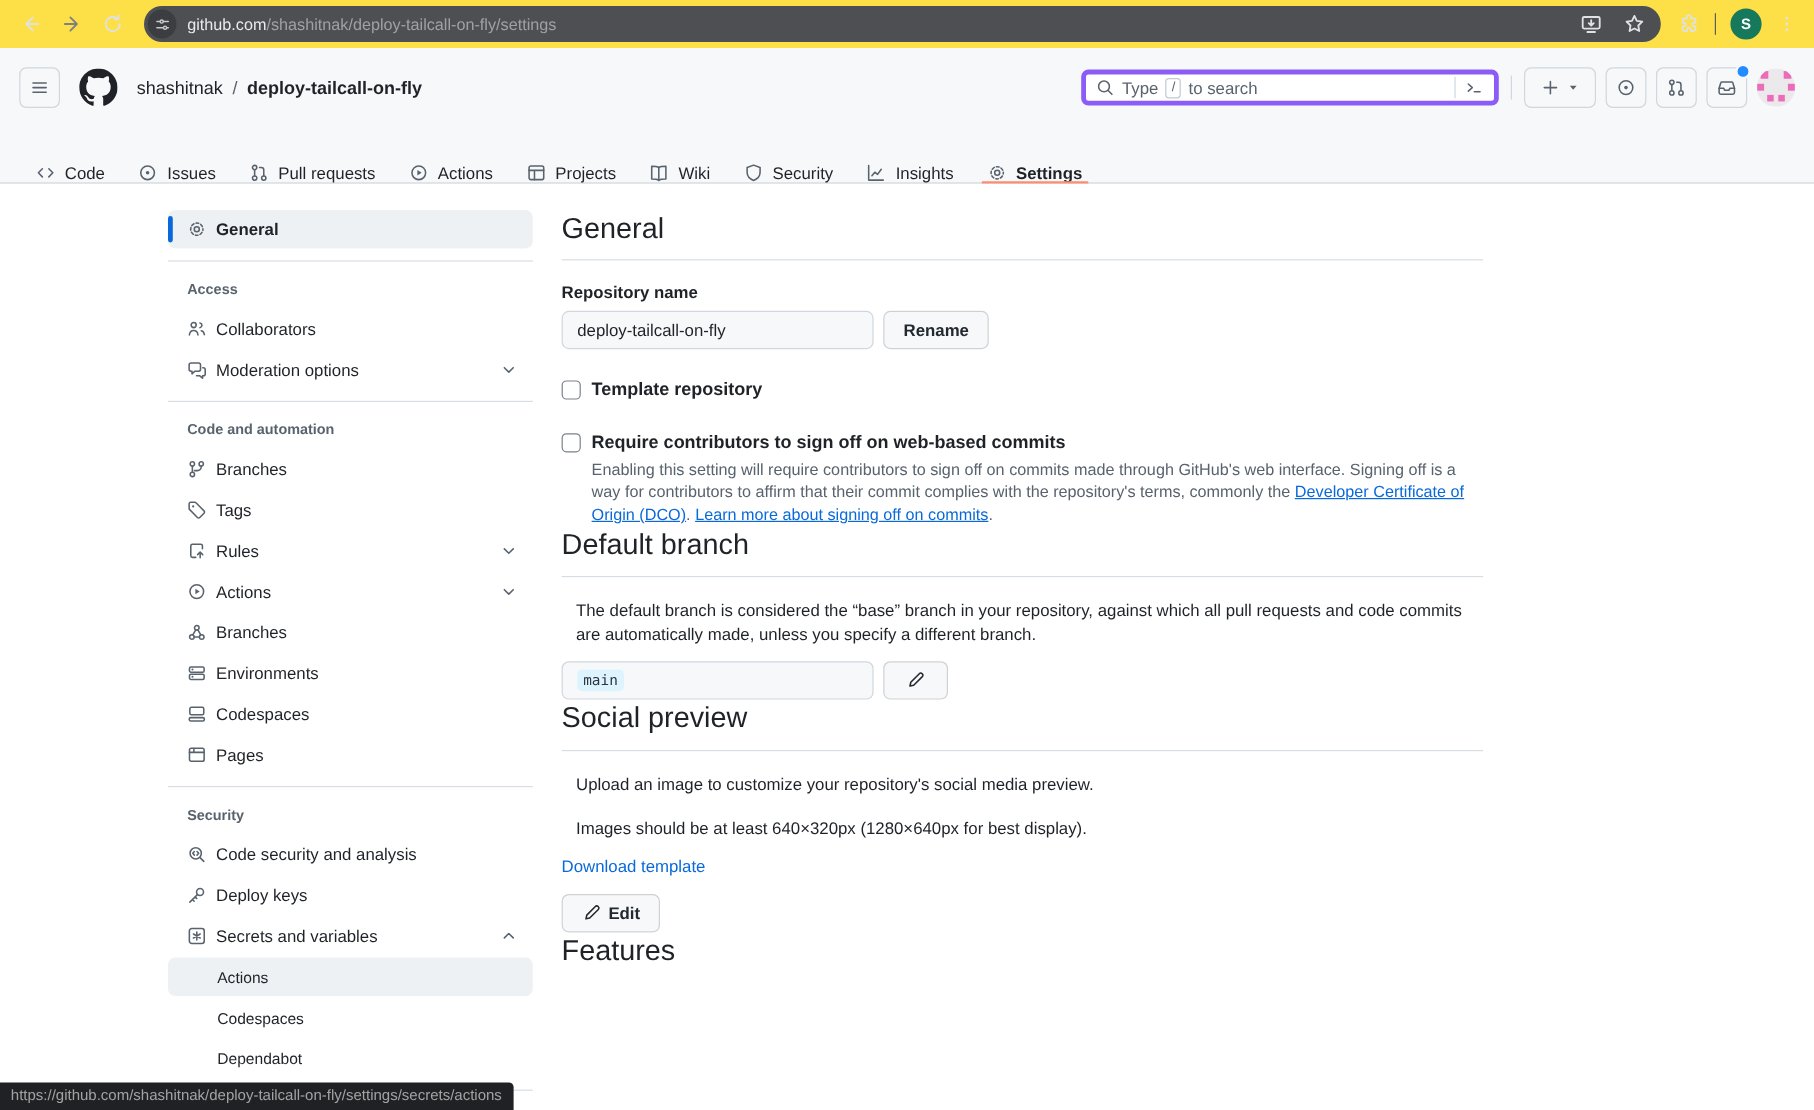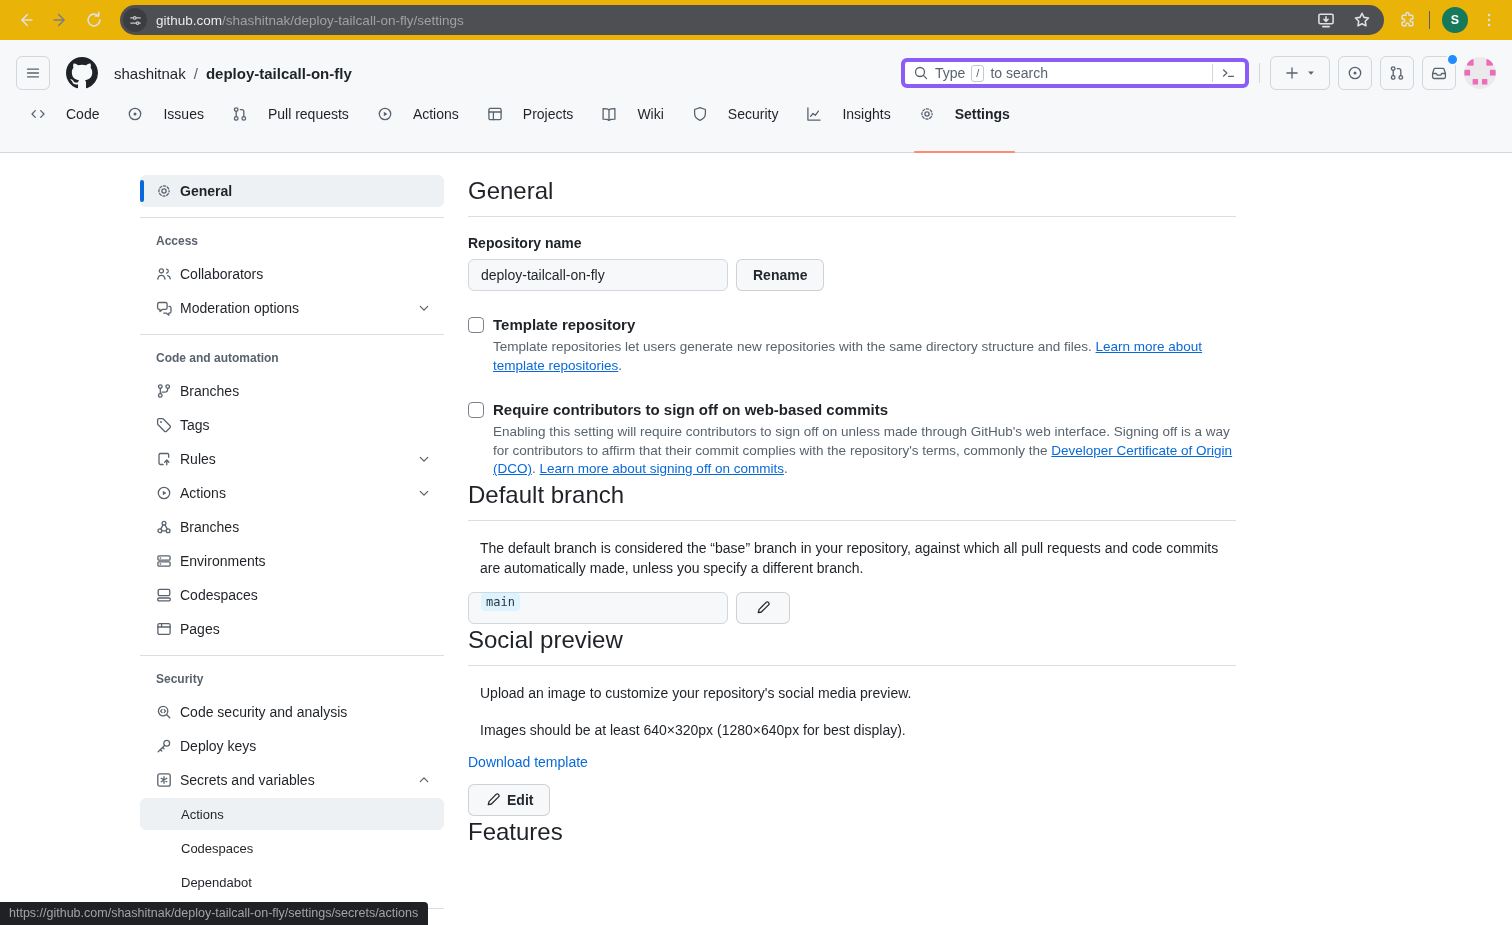--- a/index.html
+++ b/index.html
@@ -1,21 +1,21 @@
 <!DOCTYPE html>
 <html><head>
 <meta charset="utf-8">
 <style>
   html,body{margin:0;padding:0;width:1512px;height:925px;overflow:hidden;background:#fff;
     font-family:"Liberation Sans",sans-serif;color:#1f2328}
   .ic{display:inline-flex;flex:none}
   .ic svg{display:block}
 
   
-  .chrome{height:40px;background:#eab308;display:flex;align-items:center;padding:0 10px;gap:2px}
+  .chrome{height:40px;background:#fde047;display:flex;align-items:center;padding:0 10px;gap:2px}
   .nav-btn{width:32px;height:32px;border-radius:50%;display:flex;align-items:center;justify-content:center;color:#dfe1e5}
   .nav-btn.disabled{color:#7d7f83}
   .omnibox{flex:1;height:30px;background:#4e4f53;border-radius:15px;display:flex;align-items:center;margin:0 8px;padding:0 12px 0 3px;min-width:0}
   .site-chip{width:24px;height:24px;border-radius:50%;background:#3c3d41;display:flex;align-items:center;justify-content:center;color:#c7c8ca;margin-right:9px;flex:none}
   .url{font-size:13.5px;color:#e8eaed;white-space:nowrap;overflow:hidden;flex:1}
   .url .path{color:#9fa1a5}
   .omni-actions{display:flex;gap:16px;color:#dfe1e5;align-items:center}
   .chrome-right{display:flex;align-items:center;gap:12px;color:#dfe1e5;padding:0 4px}
   .sep-v{width:1px;height:18px;background:#5c5d61}
   .profile-badge{width:26px;height:26px;border-radius:50%;background:#17795b;color:#fff;font-size:12.5px;font-weight:700;display:flex;align-items:center;justify-content:center}
@@ -37,21 +37,21 @@
   .hdr-btn.sq{width:32px}
   .hdr-btn.plus{width:58px;gap:5px}
   .hdr-group{display:flex;gap:8px;align-items:center}
   .inbox-wrap{position:relative}
   .noti-dot{position:absolute;top:-3px;right:-3px;width:9px;height:9px;border-radius:50%;background:#218bff;border:2px solid #f6f8fa}
   .gh-avatar{width:32px;height:32px;border-radius:50%;overflow:hidden;margin-left:8px;cursor:pointer}
   .gh-avatar svg{display:block}
 
   
   .repo-nav{background:#f6f8fa;border-bottom:1px solid #d0d7de;display:flex;padding:0 16px}
-  .tab{display:flex;align-items:flex-start;gap:20px;padding:0 14px;height:46px;font-size:14px;position:relative;color:#1f2328;cursor:pointer;text-decoration:none}
+  .tab{display:flex;align-items:flex-end;gap:8px;padding:0 14px;height:46px;font-size:14px;position:relative;color:#1f2328;cursor:pointer;text-decoration:none}
   .tab .ticon{color:#59636e}
   .tab.active{font-weight:600}
   .tab.active::after{content:'';position:absolute;left:9px;right:9px;bottom:-1px;height:2px;border-radius:3px;background:#fd8c73}
 
   
   .layout{display:flex;align-items:flex-start;padding:22px 0 0 140px}
   .sidebar{width:304px;flex:none}
   .sb-item{position:relative;height:32px;display:flex;align-items:center;gap:8px;padding:0 12px 0 16px;border-radius:6px;font-size:14px;margin-bottom:2px;cursor:pointer}
   .sb-item .sbicon{color:#59636e}
   .sb-item.active{background:#eef1f4;font-weight:600}
@@ -69,21 +69,21 @@
   .fld-label{font-weight:600;font-size:14px;margin-top:18px}
   .row{display:flex;gap:8px;align-items:center;margin-top:8px}
   .txt-input{width:234px;height:30px;border:1px solid #d0d7de;border-radius:6px;background:#f6f8fa;padding:0 12px;font-size:14px;color:#1f2328;font-family:"Liberation Sans",sans-serif}
   .btn{height:32px;padding:0 16px;border:1px solid rgba(31,35,40,.18);border-radius:6px;background:#f6f8fa;font-size:14px;font-weight:600;color:#24292f;display:flex;align-items:center;gap:6px;cursor:pointer;font-family:"Liberation Sans",sans-serif}
   .checkbox-row{display:flex;gap:9px;margin-top:24px}
   .cb{appearance:none;width:16px;height:16px;border:1px solid #7b828a;border-radius:4px;background:#fff;margin:2px 0 0;flex:none;cursor:pointer}
   .cb-label{font-size:15px;font-weight:600;line-height:1.35}
   .cb-desc{font-size:13.5px;color:#59636e;line-height:1.38;margin-top:3px;max-width:748px}
   .cb-desc a{color:#0969da;text-decoration:underline;cursor:pointer}
   .para{font-size:14px;line-height:1.45;margin:17px 12px 0;max-width:768px}
-  .branch-box{width:234px;height:30px;border:1px solid #d0d7de;border-radius:6px;background:#f6f8fa;display:flex;align-items:flex-start;padding:0 12px}
+  .branch-box{width:234px;height:30px;border:1px solid #d0d7de;border-radius:6px;background:#f6f8fa;display:flex;align-items:center;padding:0 12px}
   .branch-chip{font-family:"DejaVu Sans Mono",monospace;font-size:12px;background:#ddf4ff;color:#2b3540;padding:2px 5px;border-radius:4px}
   .icon-btn{width:52px;height:30px;border:1px solid rgba(31,35,40,.18);border-radius:6px;background:#f6f8fa;color:#24292f;display:flex;align-items:center;justify-content:center;cursor:pointer}
   .dl-link{display:inline-block;color:#0969da;font-weight:400;font-size:14px;margin-top:14px;cursor:pointer;text-decoration:none}
   .mt40{margin-top:42px}.mt46{margin-top:46px}.mt48{margin-top:50px}
   .edit-row{margin-top:13px}
 
   .statusbar{position:fixed;left:0;bottom:0;background:#1f2124;color:#a3a3a3;font-size:12.5px;padding:4px 10px 5px 9px;border-top-right-radius:4px;white-space:nowrap;z-index:50}
 </style>
 </head>
 <body>
@@ -505,28 +505,27 @@
     <div class="row">
       <input class="txt-input" value="deploy-tailcall-on-fly" style="">
       <button class="btn">Rename</button>
     </div>
 
     <div id="cb-list">
         <div class="checkbox-row">
           <input type="checkbox" class="cb" style="">
           <div>
             <div class="cb-label">Template repository</div>
-            <div class="cb-desc"><span>Template repositories let users generate new repositories with the same directory structure and files. </span><a>Learn more about template repositories</a><span>.</span></div>
           </div>
         </div>
         <div class="checkbox-row">
           <input type="checkbox" class="cb" style="">
           <div>
             <div class="cb-label">Require contributors to sign off on web-based commits</div>
-            <div class="cb-desc"><span>Enabling this setting will require contributors to sign off on unless made through GitHub's web interface. Signing off is a way for contributors to affirm that their commit complies with the repository's terms, commonly the </span><a>Developer Certificate of Origin (DCO)</a><span>. </span><a>Learn more about signing off on commits</a><span>.</span></div>
+            <div class="cb-desc"><span>Enabling this setting will require contributors to sign off on commits made through GitHub's web interface. Signing off is a way for contributors to affirm that their commit complies with the repository's terms, commonly the </span><a>Developer Certificate of Origin (DCO)</a><span>. </span><a>Learn more about signing off on commits</a><span>.</span></div>
           </div>
         </div>
       </div>
 
     <h2 class="sec mt40">Default branch</h2>
     <hr class="rule">
     <p class="para">The default branch is considered the “base” branch in your repository, against which all pull requests and code commits are automatically made, unless you specify a different branch.</p>
     <div class="row" style="margin-top:13px">
       <div class="branch-box">
         <span class="branch-chip">main</span>

